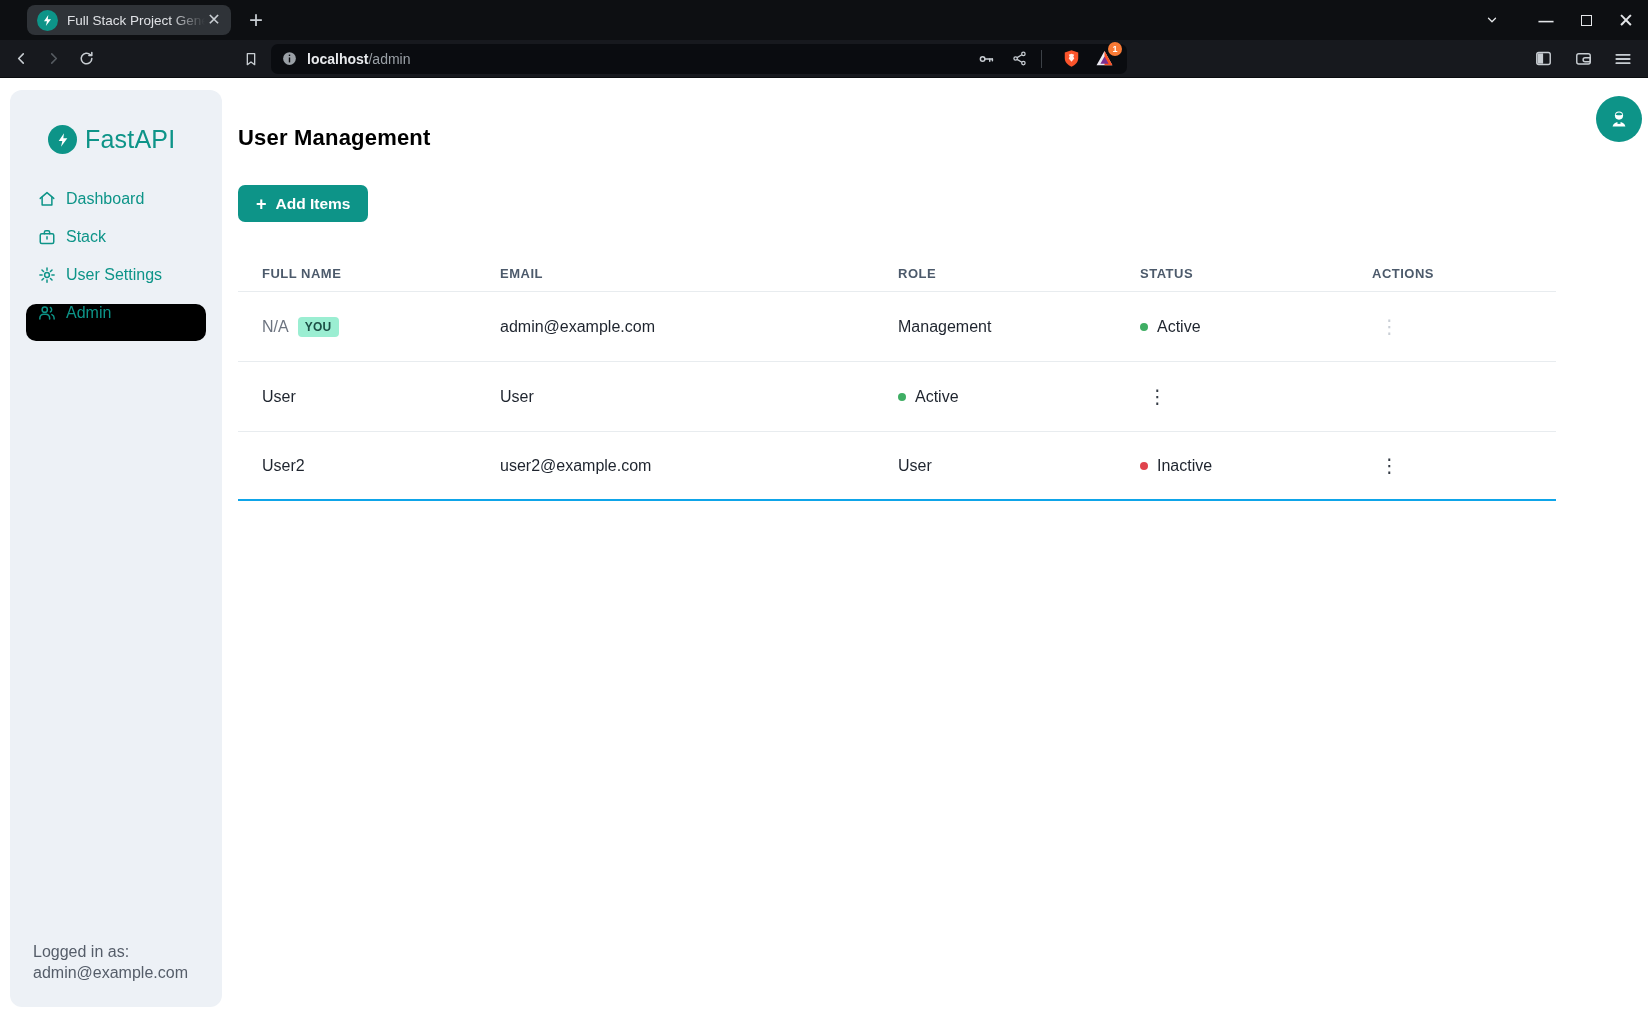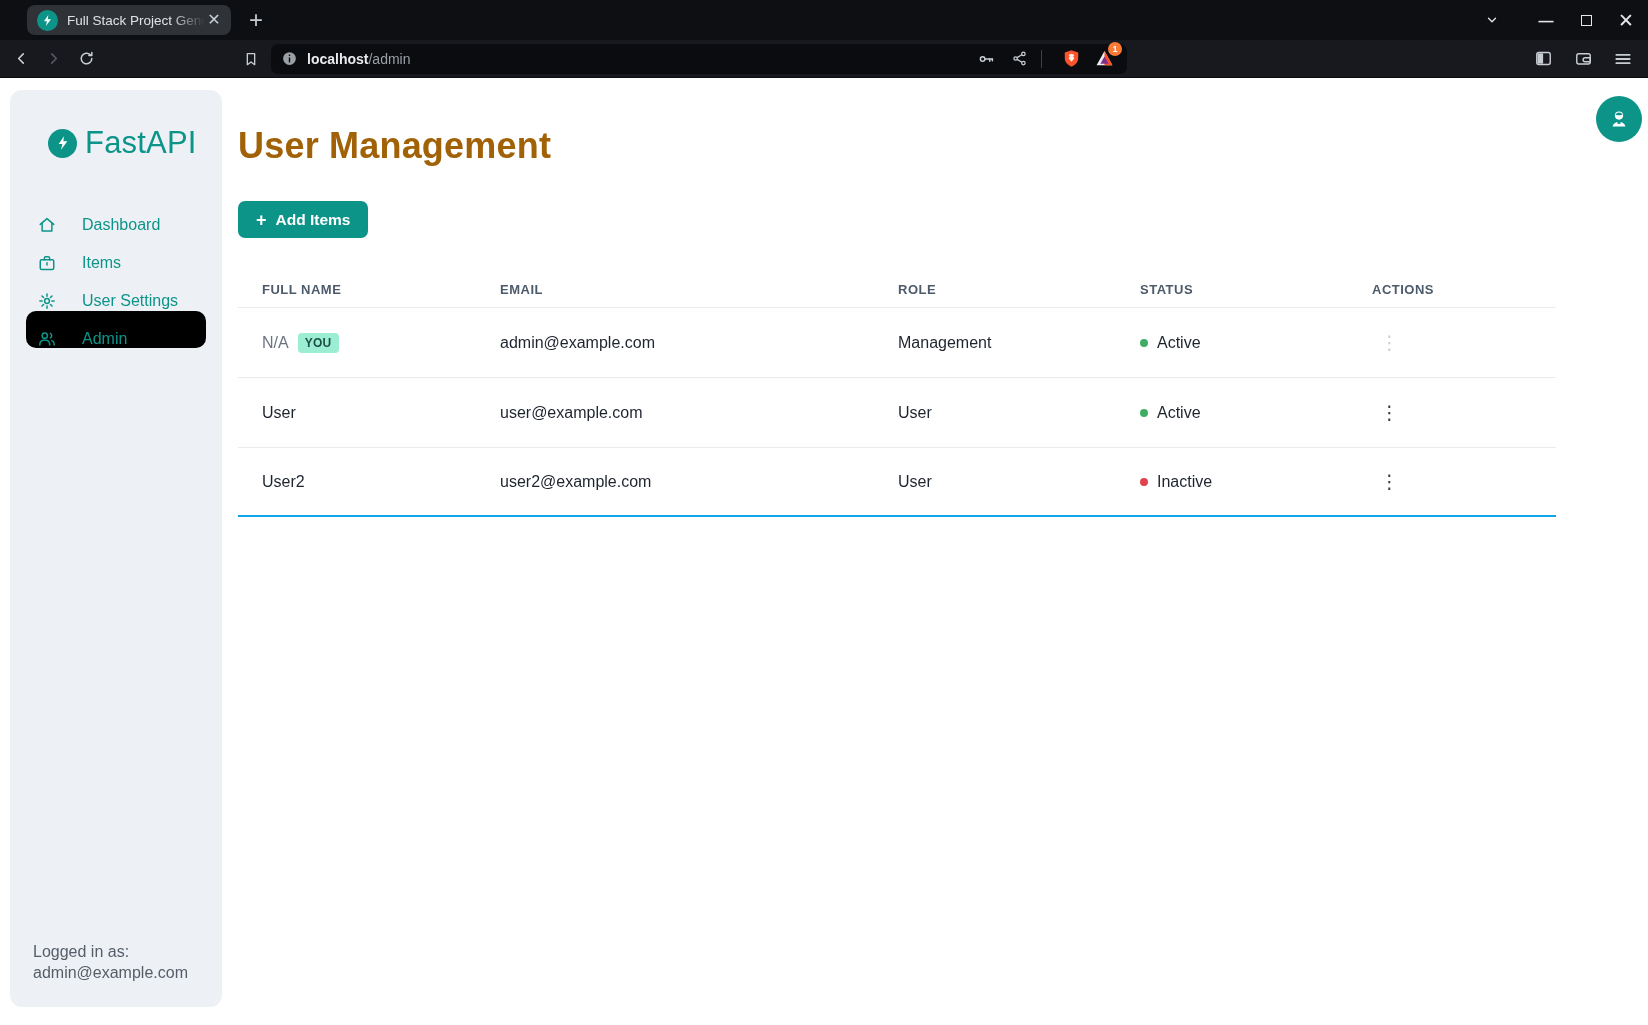--- a/index.html
+++ b/index.html
@@ -47,33 +47,33 @@
   .tr-icon { width:26px; height:26px; display:flex; align-items:center; justify-content:center; }
 
   
   .page { position:relative; height:946px; background:#fff; }
 
   .sidebar { position:absolute; left:10px; top:12px; width:212px; height:917px;
     background:#edf1f6; border-radius:12px; padding:35px 16px 24px 16px; display:flex; flex-direction:column; }
   .logo { display:flex; align-items:center; margin-left:22px; margin-bottom:36px; }
   .logo-mark { width:29px; height:29px; border-radius:50%; background:var(--accent-teal,#0d9488);
     display:flex; align-items:center; justify-content:center; flex:none; }
-  .logo-text { color:var(--accent-teal,#0d9488); font-size:31px; margin-left:8px; letter-spacing:0.2px; }
-  .nav-item { display:flex; align-items:flex-end; height:37px; border-radius:10px; padding:0 12px;
-    color:var(--accent-teal,#0d9488); cursor:pointer; margin-bottom:1px;gap:16px; }
+  .logo-text { color:var(--accent-teal,#0d9488); font-size:25px; margin-left:8px; letter-spacing:0.2px; }
+  .nav-item { display:flex; align-items:flex-start; height:37px; border-radius:10px; padding:0 12px;
+    color:var(--accent-teal,#0d9488); cursor:pointer; margin-bottom:1px; }
   .nav-item.active { background:#000000; }
   .nav-icon { width:18px; height:18px; display:flex; flex:none; }
   .nav-icon svg { width:18px; height:18px; }
   .nav-label { font-size:16px; margin-left:10px; }
   .sidebar-footer { margin-top:auto; margin-left:7px; color:#555d69; font-size:16px; line-height:21px; }
 
   .main { margin-left:238px; margin-right:92px; position:relative; }
   .avatar { position:absolute; top:18px; right:-86px; width:46px; height:46px; border-radius:50%;
     background:var(--accent-teal,#0d9488); border:none; display:flex; align-items:center; justify-content:center; cursor:pointer; }
-  h1.page-title { padding-top:47px; font-size:36px; font-weight:bold; color:#a16207; letter-spacing:0.2px; }
+  h1.page-title { padding-top:47px; font-size:22px; font-weight:bold; color:#000000; letter-spacing:0.2px; }
   .add-user { margin-top:34px; height:37px; padding:0 18px; background:var(--accent-teal,#0d9488);
     color:#fff; border:none; border-radius:7px; font-family:inherit; font-size:15.5px; font-weight:bold;
     display:flex; align-items:center; cursor:pointer; }
   .add-user .plus { font-size:18px; font-weight:bold; margin-right:9px; line-height:1; }
 
   .table { margin-top:33px; }
   .thead, .trow { display:grid; grid-template-columns:238px 398px 242px 232px 1fr; align-items:center; }
   .thead { height:36px; }
   .th { font-size:13px; font-weight:bold; color:#4c5a6b; letter-spacing:0.5px; text-transform:uppercase; padding-left:24px; }
   .trow { height:70px; border-top:1px solid #e8ecef; font-size:16px; color:#1e242e; }
@@ -230,21 +230,21 @@
     <span class="nav-label">Dashboard</span>
   </div>
         <div class="nav-item">
     <span class="nav-icon">
             <svg viewBox="0 0 24 24" fill="none" stroke="currentColor" stroke-width="2" stroke-linecap="round" stroke-linejoin="round">
               <rect x="3" y="7.5" width="18" height="13" rx="2"></rect>
               <path d="M8.5 7.5v-2a2 2 0 0 1 2-2h3a2 2 0 0 1 2 2v2"></path>
               <path d="M12 11.5v3"></path>
             </svg>
           </span>
-    <span class="nav-label">Items</span>
+    <span class="nav-label">Stack</span>
   </div>
         <div class="nav-item">
     <span class="nav-icon">
             <svg viewBox="0 0 24 24" fill="none" stroke="currentColor" stroke-width="2" stroke-linecap="round" stroke-linejoin="round">
               <circle cx="12" cy="12" r="3.2"></circle>
               <path d="M12 2.5v3M12 18.5v3M2.5 12h3M18.5 12h3M5.3 5.3l2.1 2.1M16.6 16.6l2.1 2.1M18.7 5.3l-2.1 2.1M7.4 16.6l-2.1 2.1"></path>
             </svg>
           </span>
     <span class="nav-label">User Settings</span>
   </div>
@@ -304,21 +304,20 @@
               <span>Active</span>
             </div>
     <div class="td">
               <button class="kebab disabled">⋮</button>
             </div>
   </div>
           <div class="trow">
     <div class="td">
               <span class="name">User</span>
             </div>
-    <div class="td">user@example.com</div>
     <div class="td">User</div>
     <div class="td">
               <span class="dot active"></span>
               <span>Active</span>
             </div>
     <div class="td">
               <button class="kebab">⋮</button>
             </div>
   </div>
           <div class="trow">

